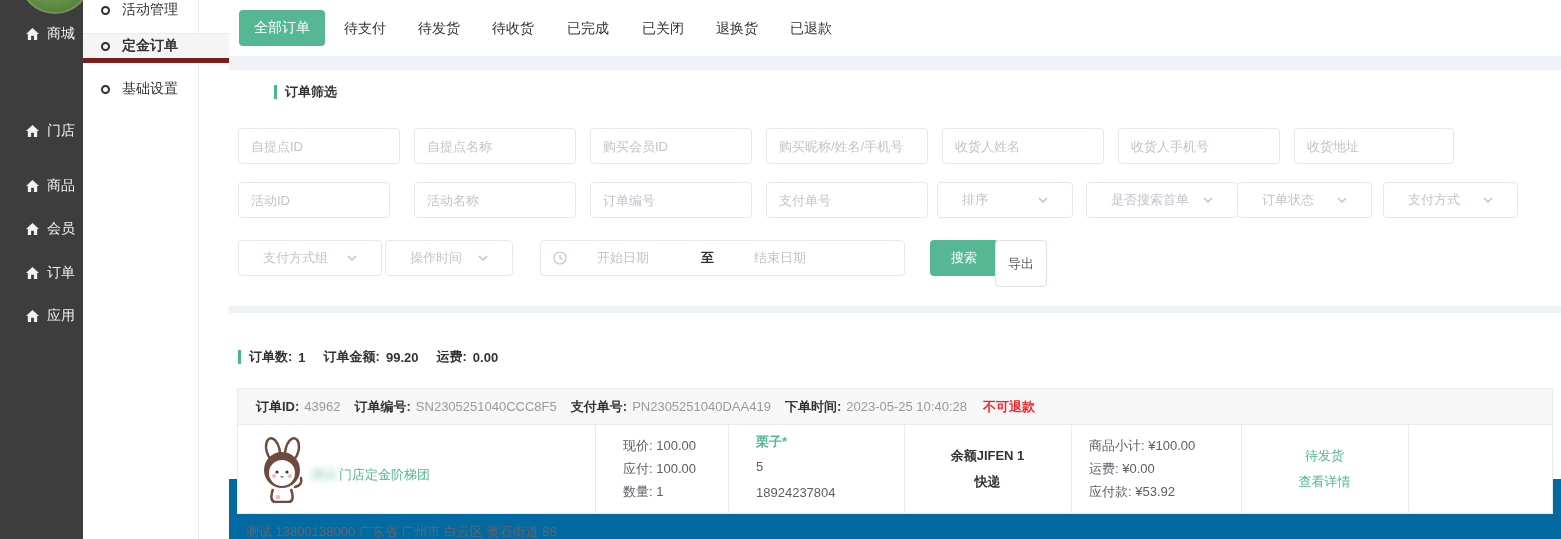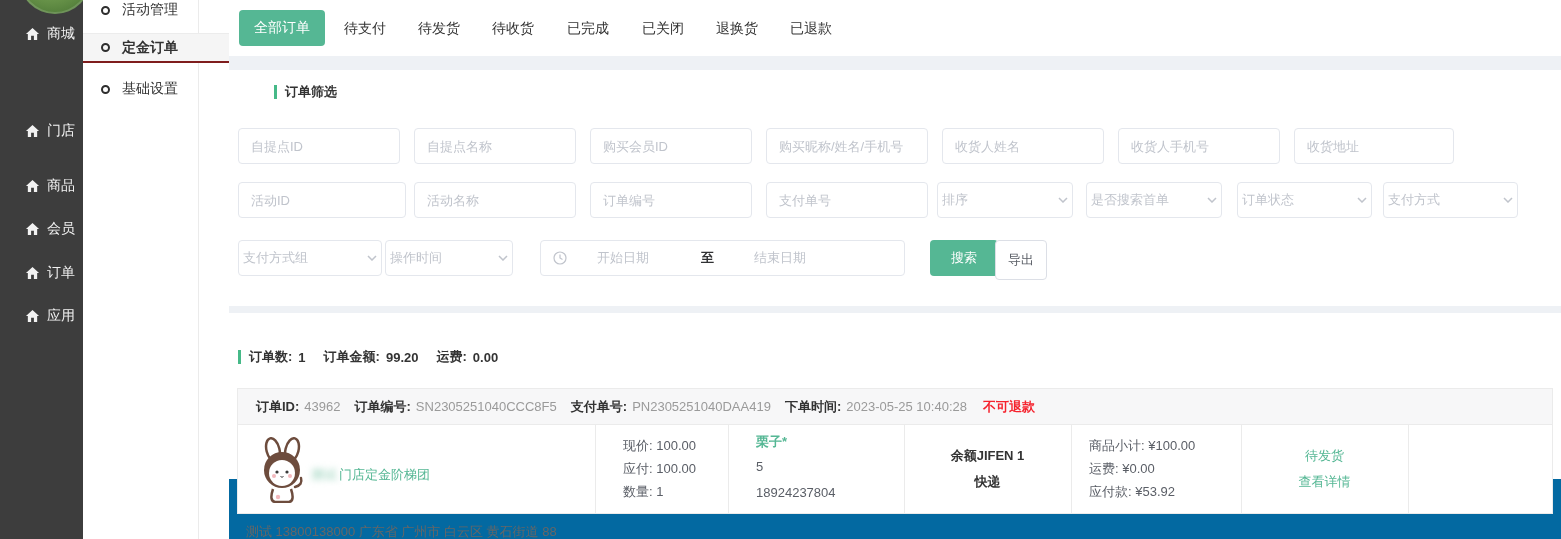--- a/index.html
+++ b/index.html
@@ -17,21 +17,21 @@
   .side-item svg { margin-right:7px; flex:none; }
 
   
   .submenu { position:absolute; left:83px; top:0; width:116px; height:539px; background:#fff;
     border-right:1px solid #ebebeb;text-decoration:underline; }
   .sub-item { position:absolute; left:0; width:146px; display:flex; align-items:center;
     padding-left:18px; color:#333; font-size:14px; height:20px; cursor:pointer; }
   .sub-item .ring { width:9px; height:9px; border:2px solid #2e2e2e; border-radius:50%;
     margin-right:12px; flex:none; }
   .sub-item.active { height:30px; background:#f5f5f5; border-top:1px solid #ececec;
-    border-bottom:2px solid #7f1d1d; font-weight:bold; }
+    border-bottom:5px solid #7f1d1d; font-weight:bold; }
 
   
   .main { position:absolute; left:229px; top:0; width:1332px; height:539px; background:#0369a1; }
   .band { position:absolute; left:0; width:1332px; background:#eef1f5; }
 
   
   .tabbar { position:absolute; left:0; top:0; width:1332px; height:56px; background:#fff; }
   .tab-active { position:absolute; left:10px; top:10px; width:86px; height:36px; background:#55b794;
     color:#fff; font-size:14px; border-radius:4px; display:flex; align-items:center; justify-content:center;
     cursor:pointer; }
@@ -39,29 +39,29 @@
 
   
   .panel-filter { position:absolute; left:0; top:70px; width:1332px; height:236px; background:#fff; }
   .sec-title { position:absolute; display:flex; align-items:center; font-size:13px; font-weight:bold; color:#333;margin-left:36px; }
   .sec-title .bar { width:3px; height:14px; background:#46b988; margin-right:8px; }
   .f-input { position:absolute; height:36px; border:1px solid #e4e7ed; border-radius:4px;
     font-size:13px; color:#606266; padding:0 12px; background:#fff; outline:none;
     font-family:"Liberation Sans","DejaVu Sans",sans-serif; }
   .f-input::placeholder { color:#c0c4cc; opacity:1; }
   .f-select { position:absolute; height:36px; border:1px solid #e4e7ed; border-radius:4px; background:#fff;
-    display:flex; align-items:center; justify-content:space-between; padding:0 4px; cursor:pointer; }
+    display:flex; align-items:center; justify-content:space-between; padding:0 24px; cursor:pointer; }
   .f-select .ph { font-size:13px; color:#c0c4cc; }
   .daterange { position:absolute; height:36px; border:1px solid #e4e7ed; border-radius:4px; background:#fff;
     display:flex; align-items:center; padding:0 12px; }
   .daterange .ph { font-size:13px; color:#c0c4cc; }
   .daterange .sep { font-size:13px; color:#303133; font-weight:bold; }
   .btn-green { position:absolute; height:36px; background:#55b794; color:#fff; font-size:13px;
     border:none; border-radius:4px; cursor:pointer; }
-  .btn-plain { position:absolute; height:40px; background:#fff; color:#5a5e66; font-size:13px;
+  .btn-plain { position:absolute; height:47px; background:#fff; color:#5a5e66; font-size:13px;
     border:1px solid #dcdfe6; border-radius:4px; cursor:pointer; }
 
   
   .panel-results { position:absolute; left:0; top:313px; width:1332px; height:166px; background:#fff; }
   .summary { position:absolute; left:9px; top:35px; display:flex; align-items:center;
     font-size:13px; font-weight:bold; color:#333; }
   .summary .bar { width:3px; height:14px; background:#46b988; margin-right:8px; }
   .summary span { margin-right:6px; }
   .summary .gap { margin-right:18px; }
 
@@ -165,32 +165,32 @@
       </div>
 
       <input class="f-input" style="left: 9px; top: 58px; width: 162px;" placeholder="自提点ID">
       <input class="f-input" style="left: 185px; top: 58px; width: 162px;" placeholder="自提点名称">
       <input class="f-input" style="left: 361px; top: 58px; width: 162px;" placeholder="购买会员ID">
       <input class="f-input" style="left: 537px; top: 58px; width: 162px;" placeholder="购买昵称/姓名/手机号">
       <input class="f-input" style="left: 713px; top: 58px; width: 162px;" placeholder="收货人姓名">
       <input class="f-input" style="left: 889px; top: 58px; width: 162px;" placeholder="收货人手机号">
       <input class="f-input" style="left: 1065px; top: 58px; width: 160px;" placeholder="收货地址">
 
-      <input class="f-input" style="left: 9px; top: 112px; width: 168px;" placeholder="活动ID">
+      <input class="f-input" style="left: 9px; top: 112px; width: 152px;" placeholder="活动ID">
       <input class="f-input" style="left: 185px; top: 112px; width: 162px;" placeholder="活动名称">
       <input class="f-input" style="left: 361px; top: 112px; width: 162px;" placeholder="订单编号">
       <input class="f-input" style="left: 537px; top: 112px; width: 162px;" placeholder="支付单号">
 
       <div class="f-select" style="left:708px;top:112px;width:136px">
         <span class="ph">排序</span>
         <svg width="10" height="6">
             <polyline points="1,1 5,5 9,1" fill="none" stroke="#c0c4cc" stroke-width="1.5"></polyline>
           </svg>
       </div>
-      <div class="f-select" style="left:857px;top:112px;width:136px">
+      <div class="f-select" style="left:857px;top:112px;width:152px">
         <span class="ph">是否搜索首单</span>
         <svg width="10" height="6">
             <polyline points="1,1 5,5 9,1" fill="none" stroke="#c0c4cc" stroke-width="1.5"></polyline>
           </svg>
       </div>
       <div class="f-select" style="left:1008px;top:112px;width:135px">
         <span class="ph">订单状态</span>
         <svg width="10" height="6">
             <polyline points="1,1 5,5 9,1" fill="none" stroke="#c0c4cc" stroke-width="1.5"></polyline>
           </svg>

